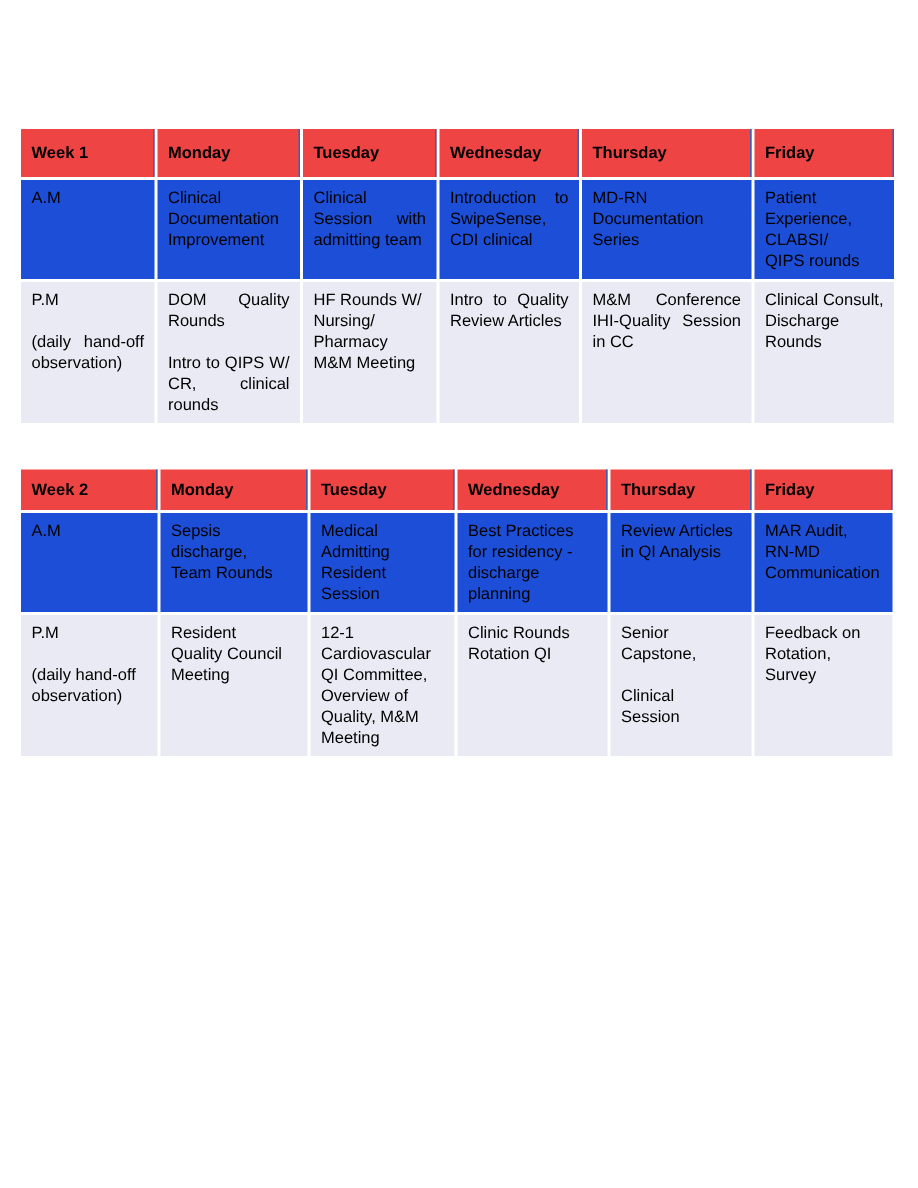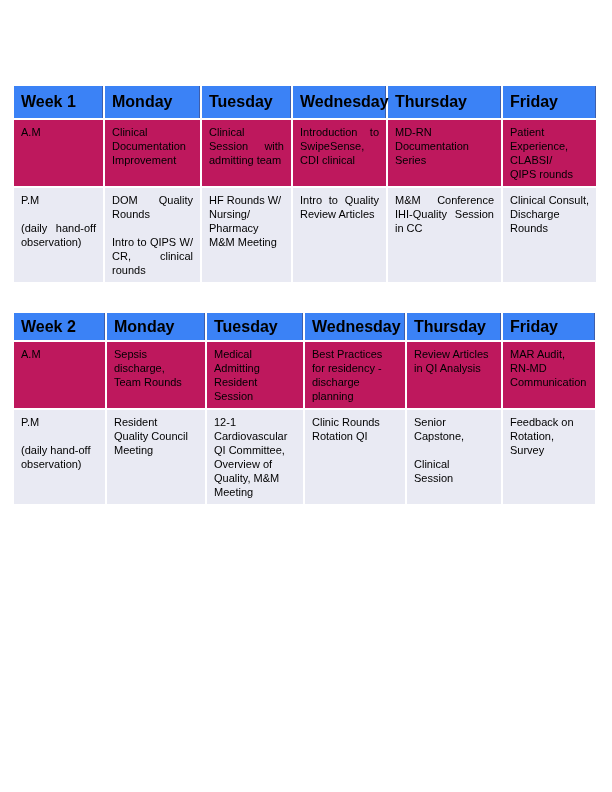--- a/index.html
+++ b/index.html
@@ -19,42 +19,42 @@
   table.sched {
     border-collapse: separate;
     border-spacing: 2px;
     table-layout: fixed;
     width: 584px;
     margin-left: 12px;
   }
   table.sched.t1 { margin-top: 84px; }
   table.sched.t2 { margin-top: 27px; }
   table.sched th {
-    background: #3b82f6;
+    background: #ef4444;
     border-right: 1px solid #3E5EAB;
-    font-size: 16px;
+    font-size: 11px;
     font-weight: bold;
     text-align: left;
     vertical-align: middle;
     padding: 0 7px;
     color: #000000;
   }
   table.t1 th { height: 32px; }
   table.t2 th { height: 27px; }
   table.sched td {
     font-size: 11px;
     line-height: 14px;
     vertical-align: top;
     padding: 5px 7px;
     white-space: pre-line;
     color: #000000;
   }
   table.t1 td { text-align: justify; }
   table.t2 td { text-align: left; }
-  tr.am td { background: #be185d; }
+  tr.am td { background: #1d4ed8; }
   tr.pm td { background: #E9EAF3; }
   table.t1 tr.am td { height: 56px; }
   table.t1 tr.pm td { height: 84px; }
   table.t2 tr.am td { height: 56px; }
   table.t2 tr.pm td { height: 84px; }
 </style>
 </head>
 <body>
 
 <div class="page">

